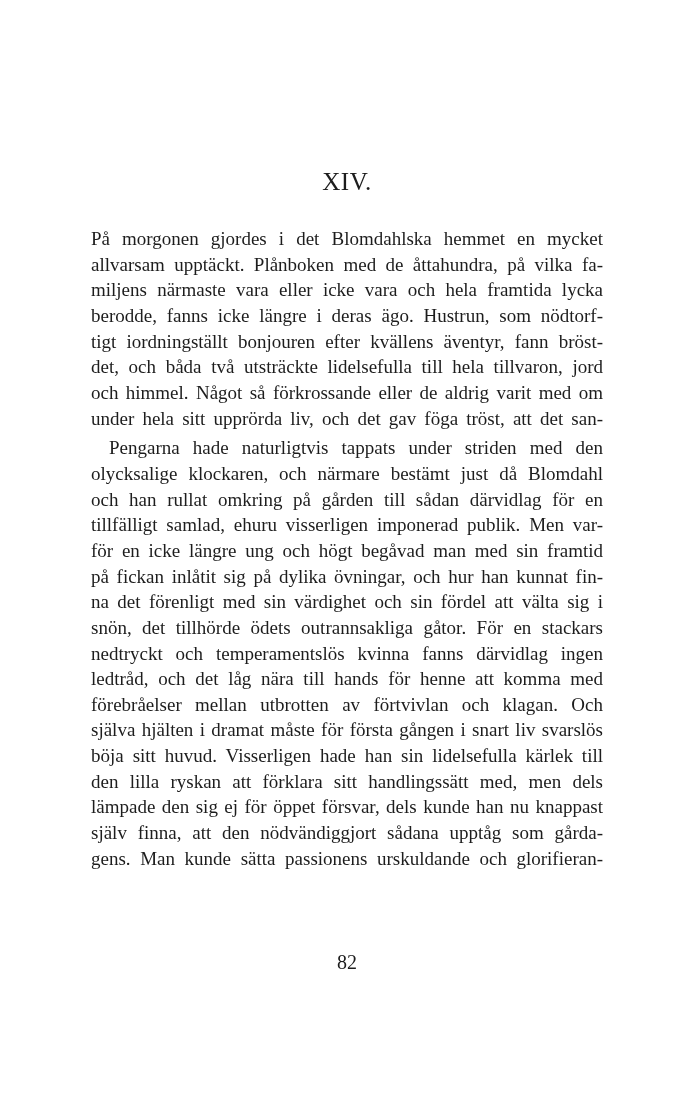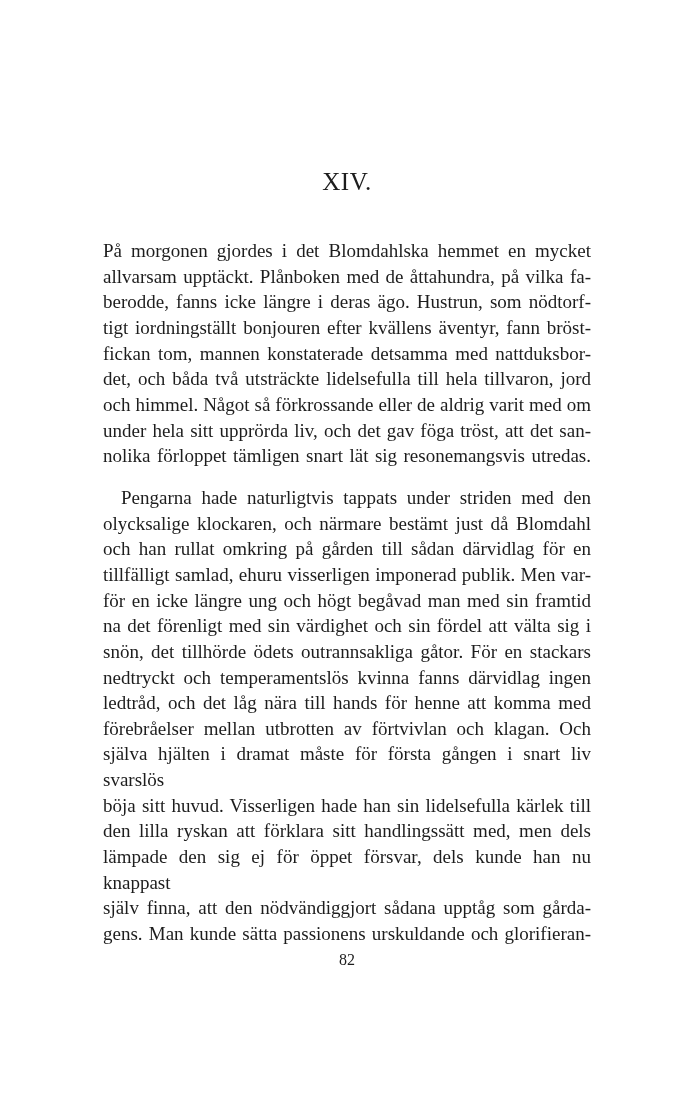--- a/index.html
+++ b/index.html
@@ -31,65 +31,65 @@
   }
   .text-block {
     position: absolute;
     top: 222px;
     left: 87px;
     width: 520px;
     font-size: 19px;
     line-height: 25.65px;
   }
   .paragraph {
-    margin: 16px;
+    margin: 4px;
   }
   .line {
     text-align: justify;
     text-align-last: justify;
     white-space: normal;
   }
   .line.indent {
     text-indent: 18px;
     font-family: Liberation Serif, serif;
   }
   .page-number {
     position: absolute;
     top: 951px;
     left: 0;
     width: 100%;
     text-align: center;
-    font-size: 16px;
+    font-size: 20px;
     font-feature-settings: "onum";
   }
 </style>
 </head>
 <body>
 
 <div class="page">
   <div class="chapter-heading">XIV.</div>
 
   <div class="text-block">
       <div class="paragraph">
         <div class="line">På morgonen gjordes i det Blomdahlska hemmet en mycket</div>
         <div class="line">allvarsam upptäckt. Plånboken med de åttahundra, på vilka fa-</div>
+        <div class="line">miljens närmaste vara eller icke vara och hela framtida lycka</div>
         <div class="line">berodde, fanns icke längre i deras ägo. Hustrun, som nödtorf-</div>
         <div class="line">tigt iordningställt bonjouren efter kvällens äventyr, fann bröst-</div>
-        <div class="line">fickan tom, mannen konstaterade detsamma med nattduksbor-</div>
         <div class="line">det, och båda två utsträckte lidelsefulla till hela tillvaron, jord</div>
         <div class="line">och himmel. Något så förkrossande eller de aldrig varit med om</div>
         <div class="line">under hela sitt upprörda liv, och det gav föga tröst, att det san-</div>
-        <div class="line">nolika förloppet tämligen snart lät sig resonemangsvis utredas.</div>
       </div>
       <div class="paragraph">
         <div class="line indent">Pengarna hade naturligtvis tappats under striden med den</div>
         <div class="line">olycksalige klockaren, och närmare bestämt just då Blomdahl</div>
         <div class="line">och han rullat omkring på gården till sådan därvidlag för en</div>
         <div class="line">tillfälligt samlad, ehuru visserligen imponerad publik. Men var-</div>
         <div class="line">för en icke längre ung och högt begåvad man med sin framtid</div>
+        <div class="line">på fickan inlåtit sig på dylika övningar, och hur han kunnat fin-</div>
         <div class="line">na det förenligt med sin värdighet och sin fördel att välta sig i</div>
         <div class="line">snön, det tillhörde ödets outrannsakliga gåtor. För en stackars</div>
         <div class="line">nedtryckt och temperamentslös kvinna fanns därvidlag ingen</div>
         <div class="line">ledtråd, och det låg nära till hands för henne att komma med</div>
         <div class="line">förebråelser mellan utbrotten av förtvivlan och klagan. Och</div>
         <div class="line">själva hjälten i dramat måste för första gången i snart liv svarslös</div>
         <div class="line">böja sitt huvud. Visserligen hade han sin lidelsefulla kärlek till</div>
         <div class="line">den lilla ryskan att förklara sitt handlingssätt med, men dels</div>
         <div class="line">lämpade den sig ej för öppet försvar, dels kunde han nu knappast</div>
         <div class="line">själv finna, att den nödvändiggjort sådana upptåg som gårda-</div>

